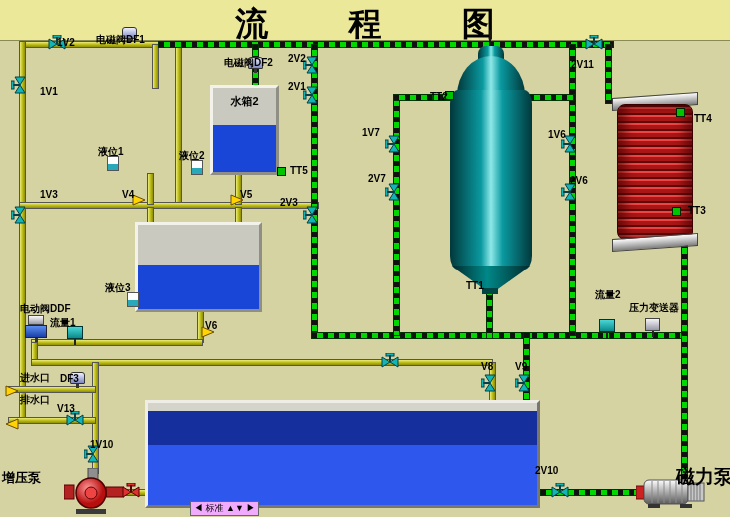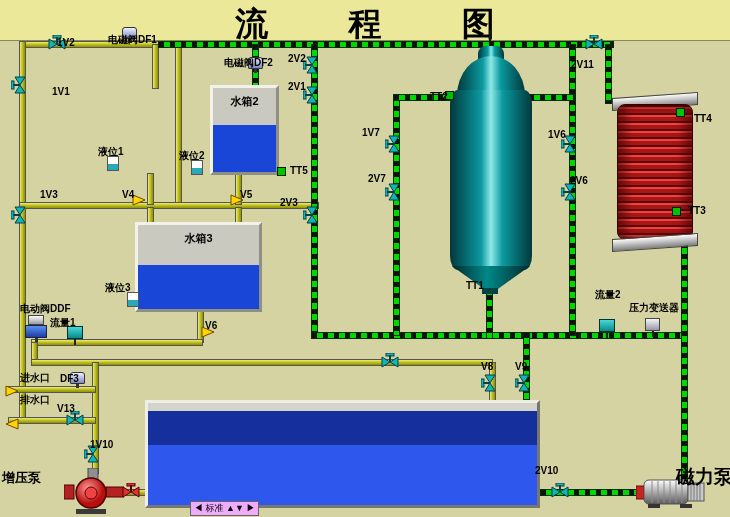--- a/index.html
+++ b/index.html
@@ -105,21 +105,20 @@
       <div class="pipe pipe-g v" style="left: 523px; top: 332px; width: 7px; height: 72px;"></div>
       <div class="pipe pipe-g v" style="left: 486px; top: 283px; width: 7px; height: 56px;"></div>
       <div class="pipe pipe-k v" style="left: 489px; top: 30px; width: 2px; height: 18px;"></div>
     </div>
 
   <div class="tank" style="left:210px;top:85px;width:69px;height:90px">
     <span class="tank-label">水箱2</span>
     <div class="water" style="height:47px"></div>
   </div>
   <div class="tank" style="left:135px;top:222px;width:127px;height:90px">
-    <span class="tank-label">水箱3</span>
     <div class="water" style="height:44px"></div>
   </div>
 
   <div class="bigtank">
     <div class="rim"></div>
     <div class="band"></div>
   </div>
 
   <div>
     <div class="vessel-part vessel-nub"></div>
@@ -336,22 +335,22 @@
       </div>
     </div>
   <div id="sensors">
       <div class="sensor" style="left: 277px; top: 167px;"></div>
       <div class="sensor" style="left: 445px; top: 91px;"></div>
       <div class="sensor" style="left: 676px; top: 108px;"></div>
       <div class="sensor" style="left: 672px; top: 207px;"></div>
     </div>
   <div id="labels">
       <span class="lbl" style="left: 40px; top: 37px; margin-left: 17px;">1V2</span>
-      <span class="lbl" style="left: 108px; top: 33px;">电磁阀DF1</span>
-      <span class="lbl" style="left: 52px; top: 86px;">1V1</span>
+      <span class="lbl" style="left: 96px; top: 33px;">电磁阀DF1</span>
+      <span class="lbl" style="left: 40px; top: 86px;">1V1</span>
       <span class="lbl" style="left: 224px; top: 56px;">电磁阀DF2</span>
       <span class="lbl" style="left: 288px; top: 53px;">2V2</span>
       <span class="lbl" style="left: 288px; top: 81px;">2V1</span>
       <span class="lbl" style="left: 98px; top: 145px;">液位1</span>
       <span class="lbl" style="left: 179px; top: 149px;">液位2</span>
       <span class="lbl" style="left: 290px; top: 165px;">TT5</span>
       <span class="lbl" style="left: 40px; top: 189px;">1V3</span>
       <span class="lbl" style="left: 122px; top: 189px;">V4</span>
       <span class="lbl" style="left: 240px; top: 189px;">V5</span>
       <span class="lbl" style="left: 280px; top: 197px;">2V3</span>

